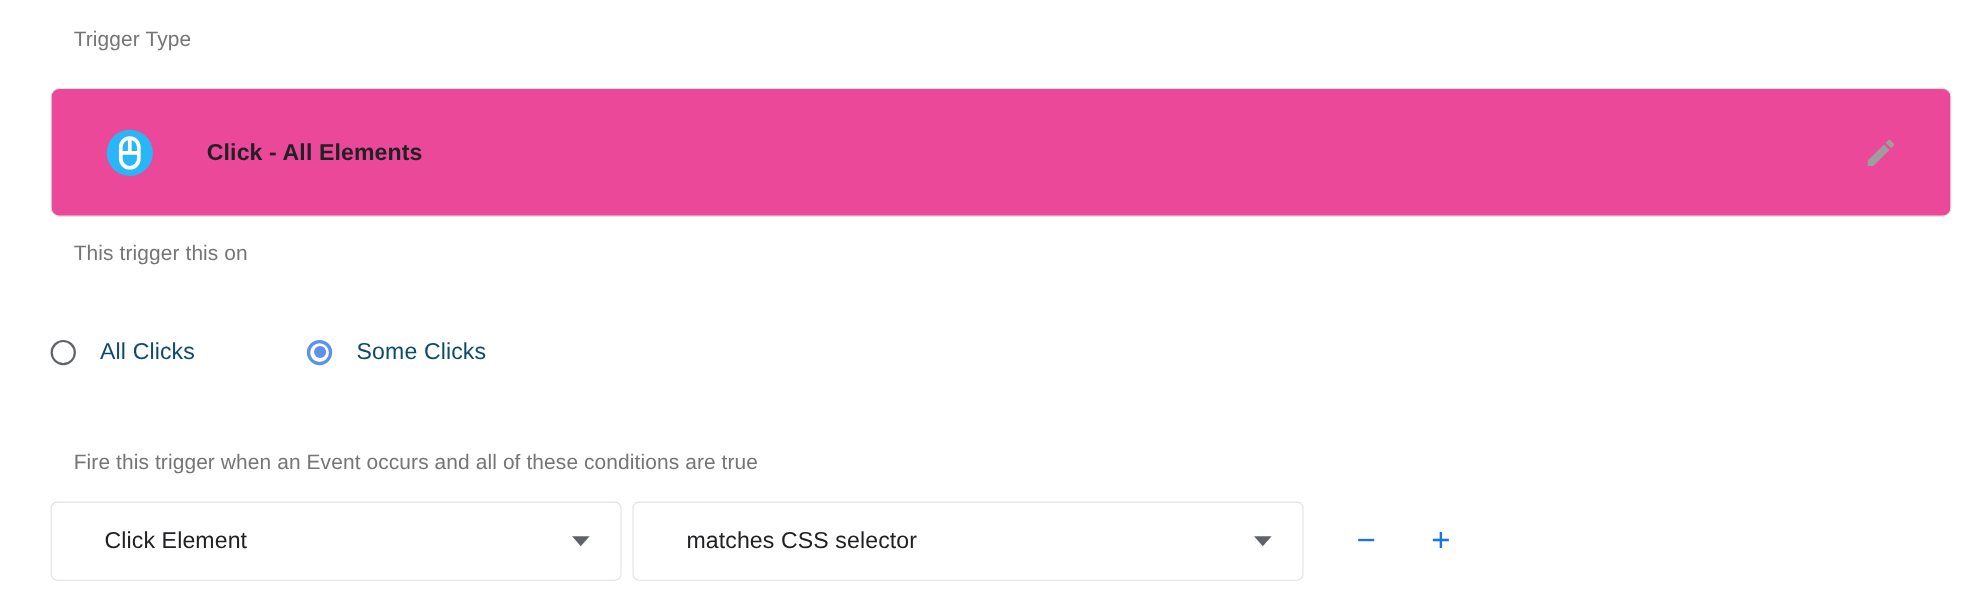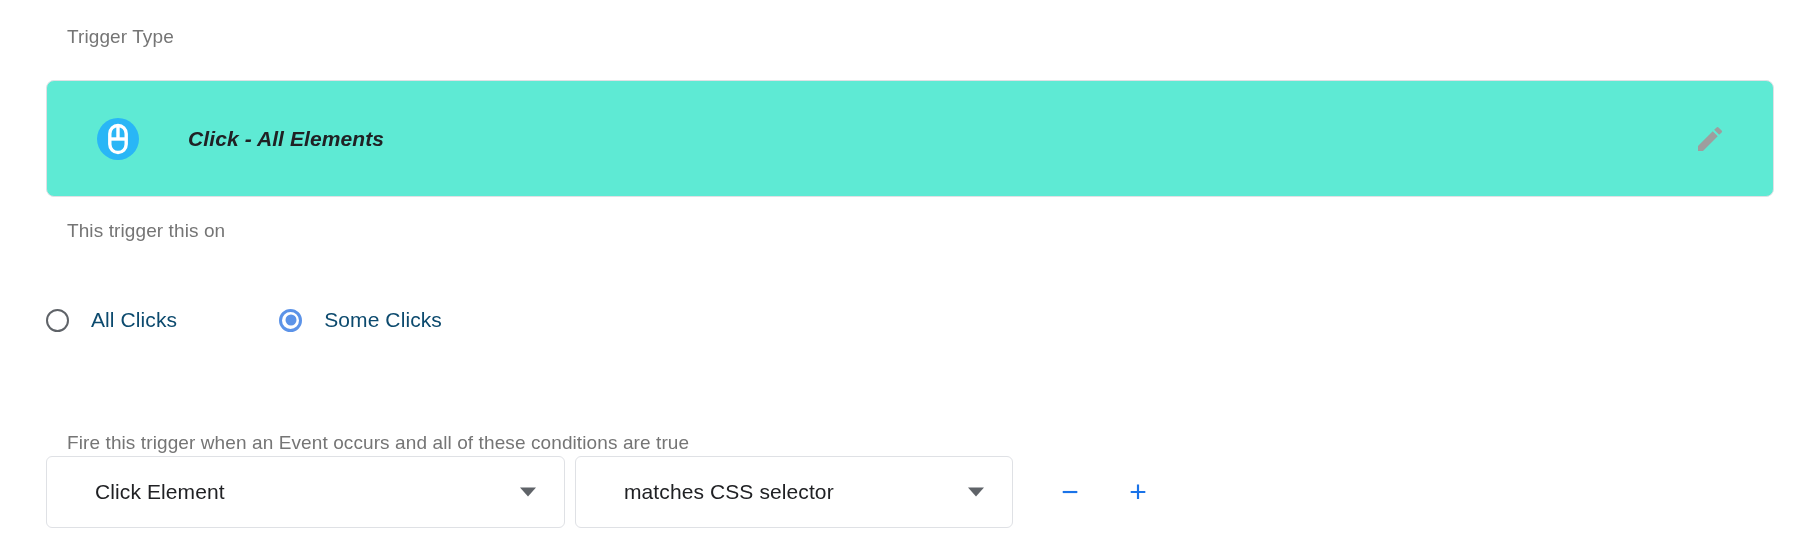--- a/index.html
+++ b/index.html
@@ -27,36 +27,35 @@
     position: absolute;
     font-size: 19px;
     color: #757575;
     letter-spacing: 0.1px;
     white-space: nowrap;
     margin-left: 21px;
   }
 
   #trigger-type-label { left: 46px; top: 26px; }
   #fires-on-label     { left: 46px; top: 220px; }
-  #conditions-label   { left: 46px; top: 432px; }
+  #conditions-label   { left: 46px; top: 410px; }
 
   
   .trigger-card {
     position: absolute;
     left: 46px;
     top: 80px;
     width: 1728px;
     height: 117px;
     box-sizing: border-box;
     border: 1px solid #dfe1e5;
     border-radius: 8px;
-    background: #5eead4;
-    display: flex;
-    align-items: center;
-    font-style: italic;
+    background: #ec4899;
+    display: flex;
+    align-items: center;
   }
 
   .trigger-icon-wrap {
     width: 46px;
     height: 46px;
     margin-left: 48px;
     flex: 0 0 auto;
     display: flex;
     align-items: center;
     justify-content: center;
@@ -149,21 +148,21 @@
     border-radius: 6px;
     background: #ffffff;
     display: flex;
     align-items: center;
     position: relative;
     padding-left: 24px;
   }
   .field.select { cursor: pointer; }
 
   #condition-variable-select { width: 519px; }
-  #condition-operator-select { width: 438px; margin-left: 10px; }
+  #condition-operator-select { width: 610px; margin-left: 10px; }
   #condition-value-input     { width: 509px; margin-left: 10px; }
 
   .field-text {
     margin-left: 24px;
     font-size: 21px;
     color: #202124;
     letter-spacing: 0.1px;
     white-space: nowrap;
     overflow: hidden;
     text-overflow: ellipsis;

